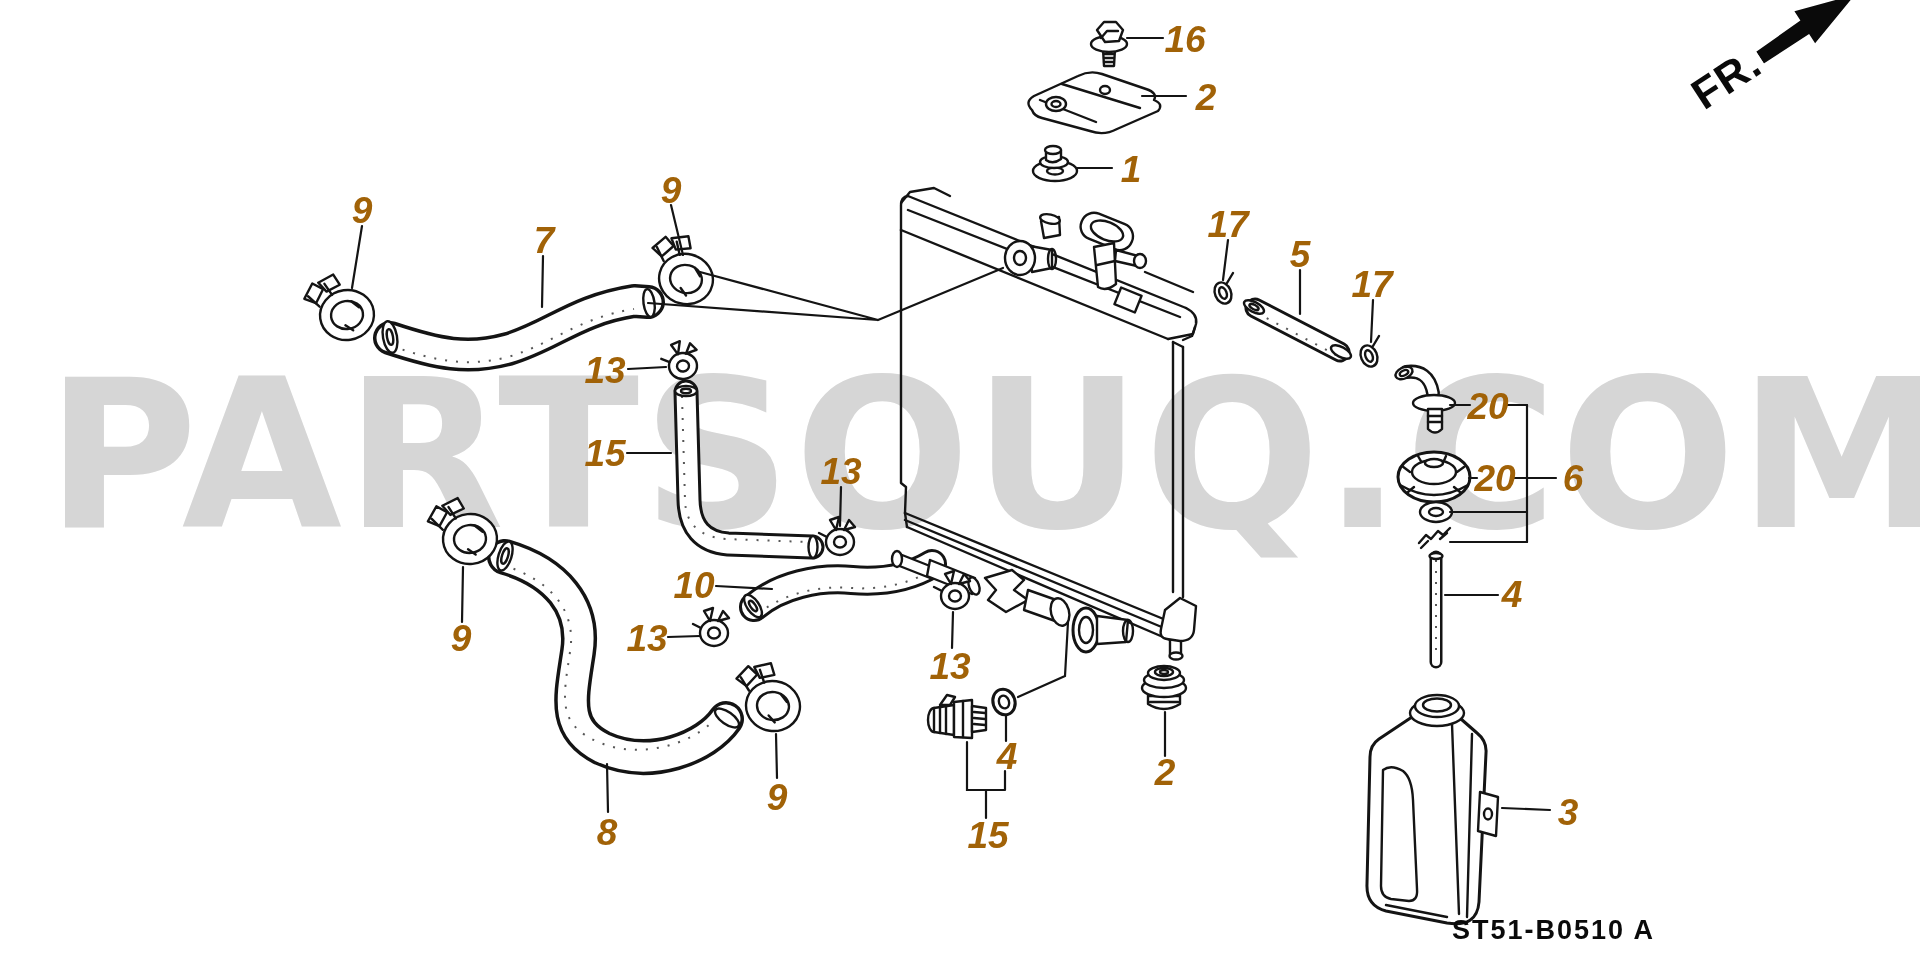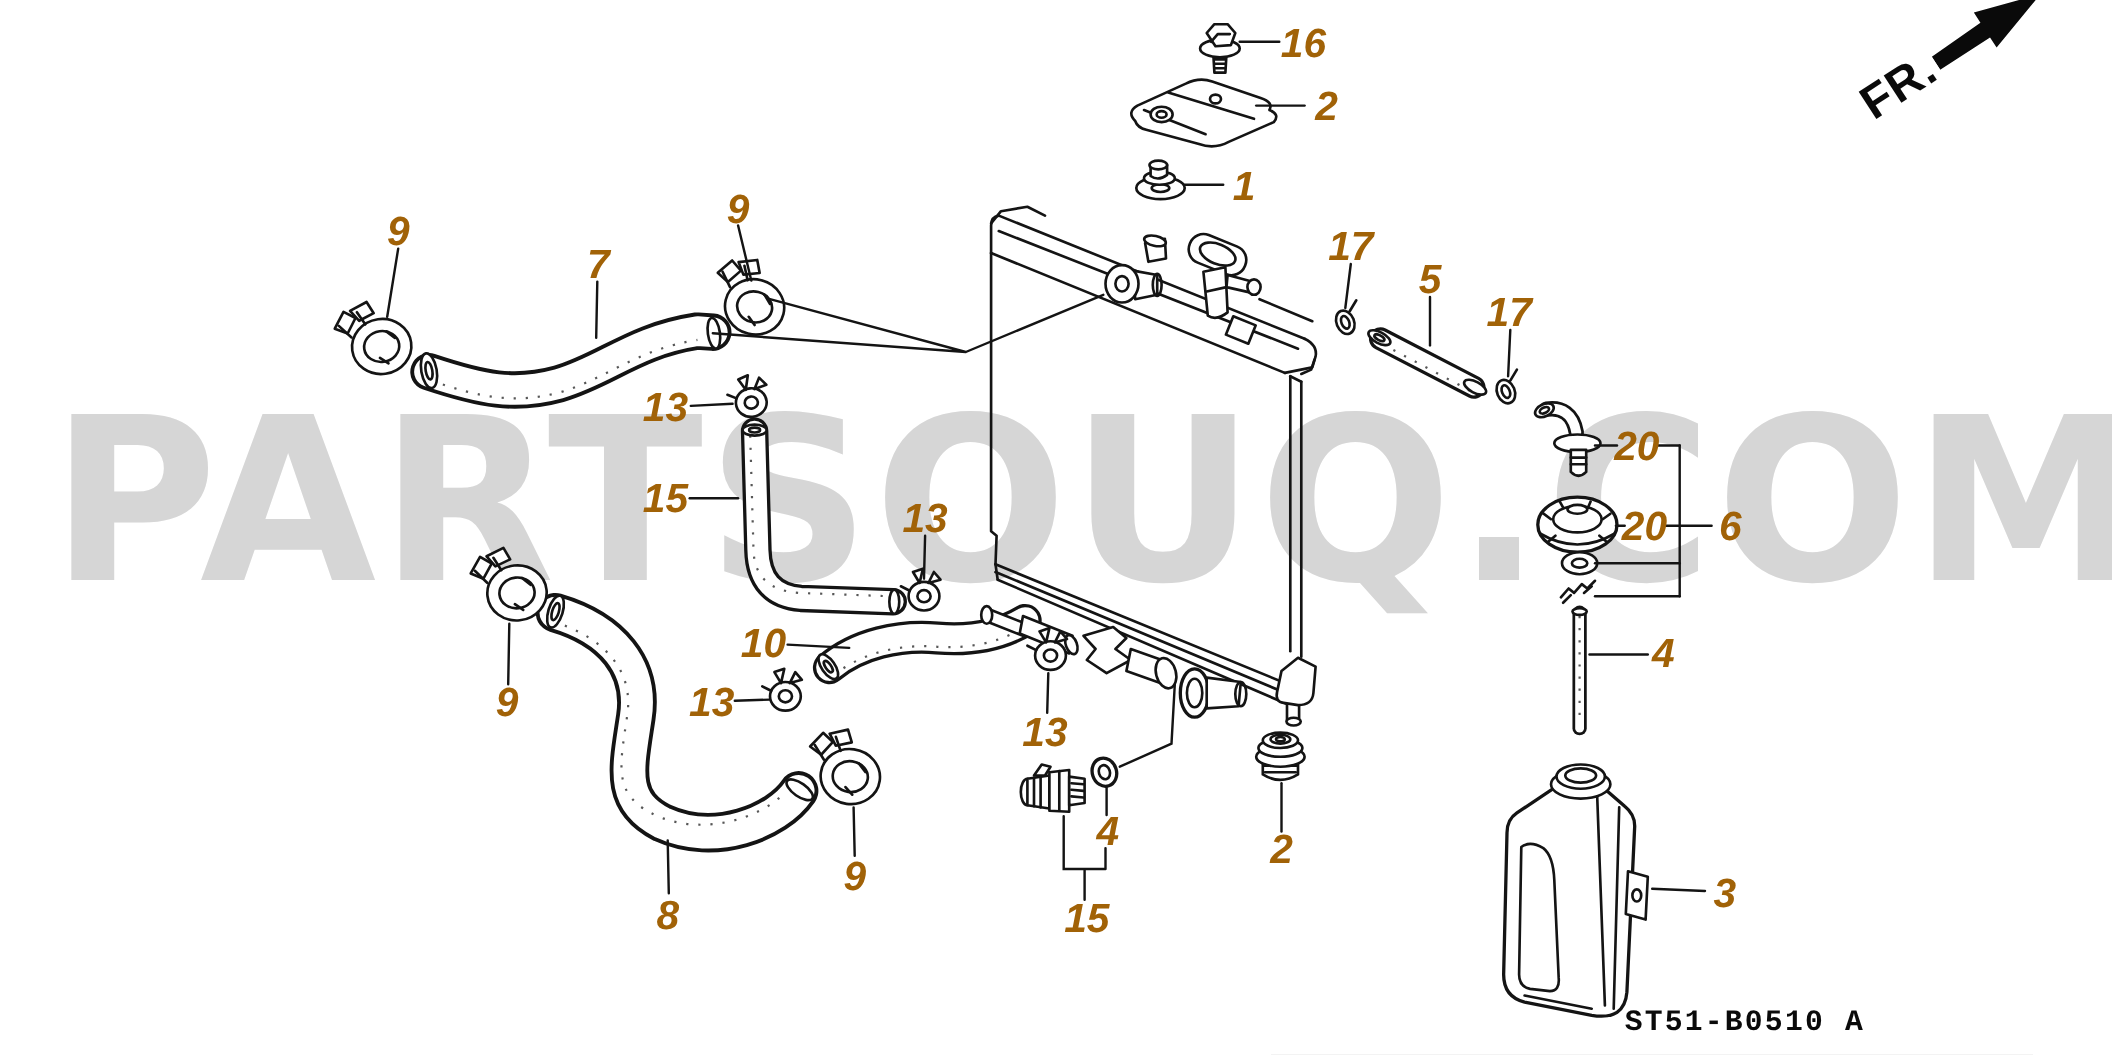--- a/index.html
+++ b/index.html
@@ -7,22 +7,22 @@
          font-family:"Liberation Sans",sans-serif;}
   .watermark{position:absolute;left:46px;top:352px;font-family:"DejaVu Sans",sans-serif;
          font-weight:700;font-size:207px;line-height:1;letter-spacing:3px;color:#d6d6d6;
          white-space:nowrap;user-select:none;}
   .art{position:absolute;left:0;top:0;width:1920px;height:959px;}
   .callout{position:absolute;transform:translate(-50%,-50%);font-size:37px;font-weight:700;
          color:#a16207;letter-spacing:0;line-height:1;cursor:pointer;font-style:italic;}
   .fr{position:absolute;left:1696px;top:74px;display:flex;align-items:center;gap:4px;
          transform:rotate(-33deg);transform-origin:left center;color:#0a0a0a;}
   .fr .fr-txt{font-size:43px;font-weight:800;letter-spacing:1px;}
-  .code{position:absolute;left:1452px;top:915px;font-family:Liberation Mono, monospace;
-         font-size:27px;font-weight:700;letter-spacing:2px;color:#0a0a0a;white-space:pre;margin-left:25px;}
+  .code{position:absolute;left:1452px;top:915px;font-family:Liberation Sans, sans-serif;
+         font-size:27px;font-weight:700;letter-spacing:2px;color:#0a0a0a;white-space:pre;}
   svg .ln{stroke:#141414;stroke-width:2.4;fill:none;stroke-linecap:round;stroke-linejoin:round;}
   svg .lnf{stroke:#141414;stroke-width:2.4;fill:#ffffff;stroke-linejoin:round;}
   svg .lnf3{stroke:#141414;stroke-width:3;fill:#ffffff;stroke-linejoin:round;}
   svg .ho{stroke:#141414;fill:none;stroke-linecap:round;stroke-linejoin:round;}
   svg .hi{stroke:#ffffff;fill:none;stroke-linecap:round;stroke-linejoin:round;}
   svg .stp{stroke:#3a3a3a;stroke-width:2;fill:none;stroke-dasharray:2 9;opacity:.85;}
   svg .ldr{stroke:#141414;stroke-width:2.2;fill:none;stroke-linecap:round;}
 </style>
 </head>
 <body>

